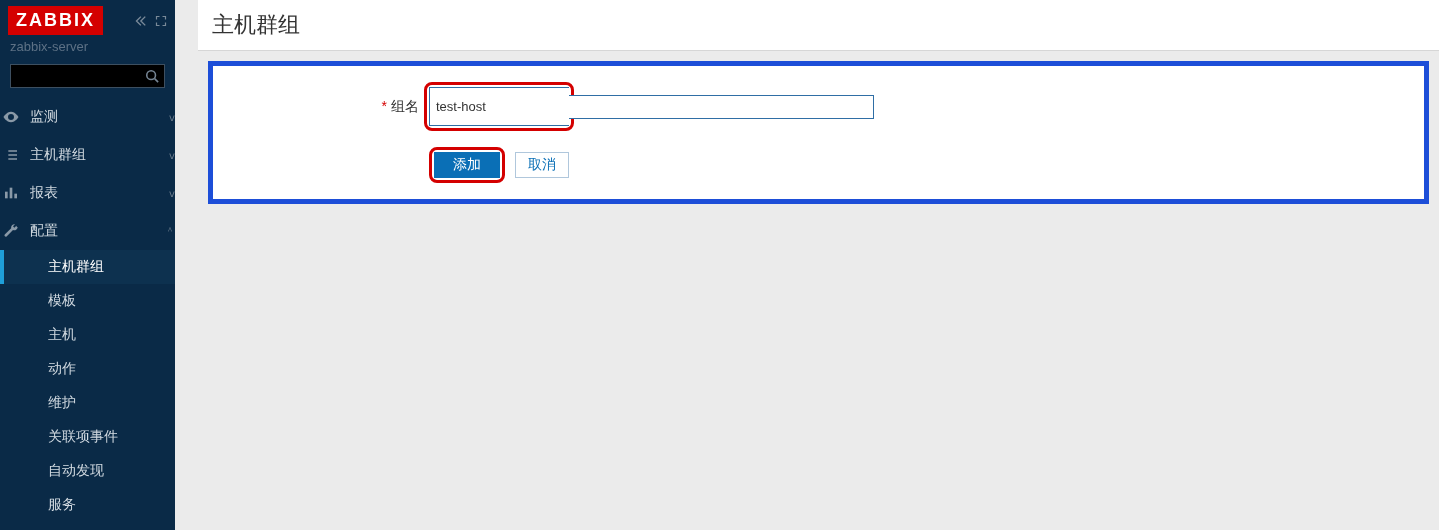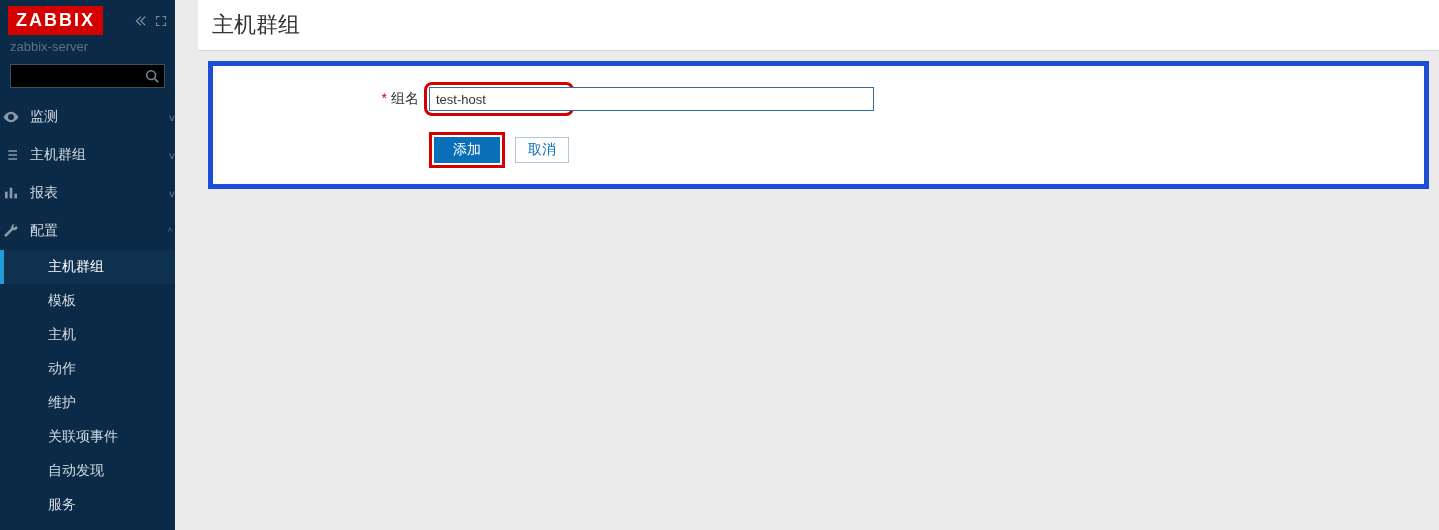--- a/index.html
+++ b/index.html
@@ -147,21 +147,21 @@
     padding-right: 10px;
     font-size: 14px;
     color: #333;
   }
   .required-mark {
     color: #d40000;
     margin-right: 4px;
   }
   .text-input {
     width: 455px;
-    height: 24px;
+    height: 39px;
     border: 1px solid #2f6ea5;
     padding: 0 6px;
     font-size: 13px;
     font-family: Arial, sans-serif;
     color: #333;
   }
   .highlight-input {
     border: 3px solid #d40000;
     border-radius: 8px;
     padding: 2px;
@@ -201,21 +201,21 @@
     background: #fff;
     color: #0a6fb6;
     border: 1px solid #b0c7dc;
     padding: 3px 12px;
     font-size: 14px;
     cursor: pointer;
     text-align: right;
   }
   .highlight-btn {
     border: 3px solid #d40000;
-    border-radius: 0;
+    border-radius: 8px;
     padding: 2px;
     display: inline-block;
   }
 
   svg { display: block; }
 </style>
 </head>
 <body>
 
 <div class="layout">

